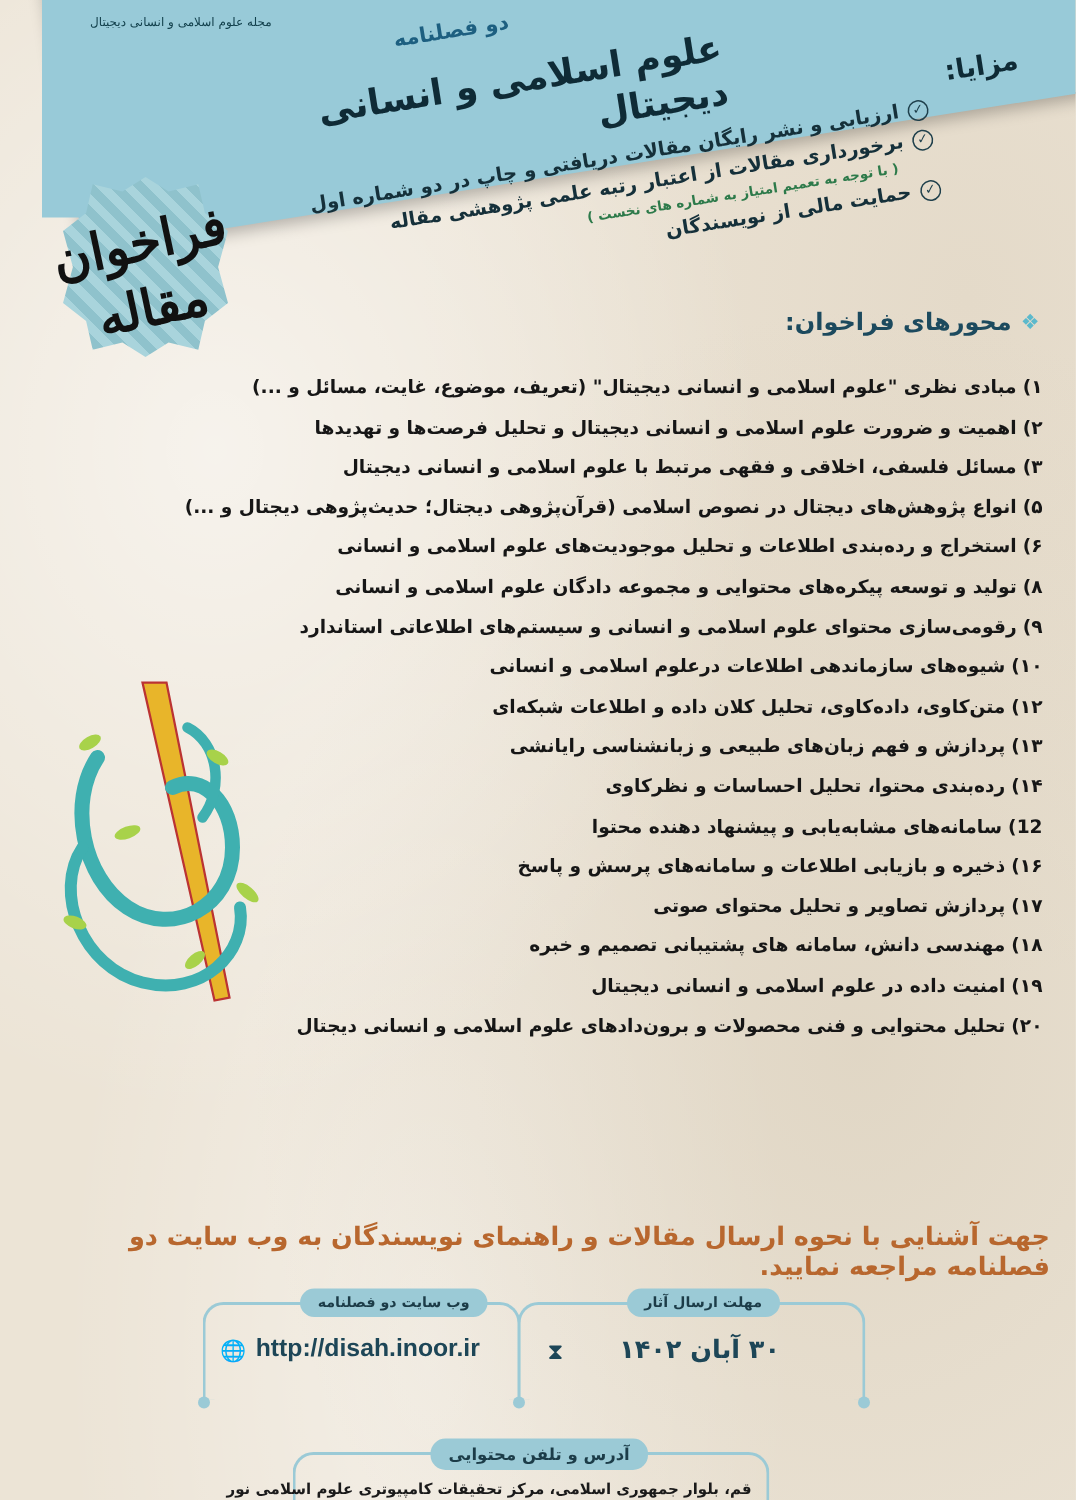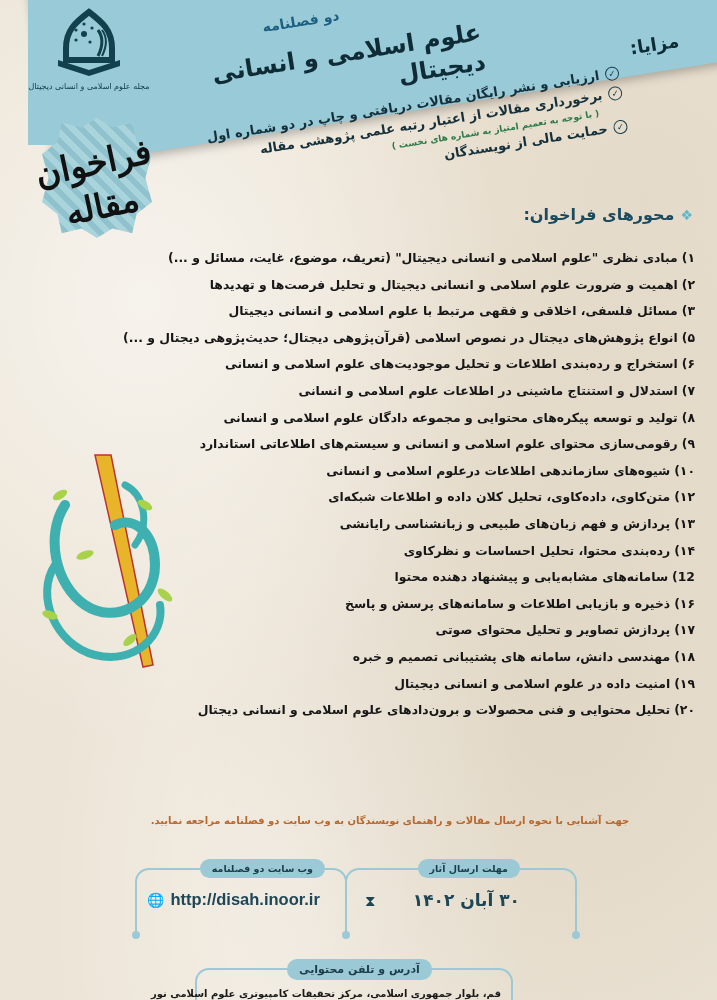--- a/index.html
+++ b/index.html
@@ -27,22 +27,22 @@
     transform-origin: left top;
     box-shadow: 0 4px 10px rgba(0,0,0,0.25);
   }
   .left-strip {
     position: absolute;
     left: 28px; top: 0;
     width: 116px; height: 145px;
     background: #98cad8;
   }
   .logo-wrap {
-    position: absolute; left: 44px; top: 8px; width: 90px; height: 96px;
-    display: flex; flex-direction: column; align-items: center;
+    position: absolute; left: 60px; top: 8px; width: 90px; height: 96px;
+    display: flex; align-items: flex-start;
   }
   .logo-caption {
     font-family: "DejaVu Serif", serif;
     font-size: 8px; color: #12404c; margin-top: 2px; direction: rtl; white-space: nowrap;
   }
   .tile {
     position: absolute; left: 42px; top: 118px; width: 110px; height: 120px;
     background: repeating-linear-gradient(45deg, #a9d4dc 0 6px, #8fc2cc 6px 12px);
     clip-path: polygon(50% 0, 64% 8%, 82% 4%, 86% 20%, 100% 30%, 94% 50%, 100% 70%, 86% 80%, 82% 96%, 64% 92%, 50% 100%, 36% 92%, 18% 96%, 14% 80%, 0 70%, 6% 50%, 0 30%, 14% 20%, 18% 4%, 36% 8%);
   }
@@ -92,21 +92,21 @@
     font-weight: bold; font-size: 12.4px; line-height: 26.6px; color: #161616; white-space: nowrap;
   }
   .topic-num { margin-left: 4px; }
 
   
   .ornament { position: absolute; left: 25px; top: 445px; width: 160px; height: 230px; }
 
   
   .notice {
     position: absolute; left: 80px; top: 815px; width: 620px;
-    direction: rtl; text-align: center; font-weight: bold; font-size: 10px; color: #b8672e;
+    direction: rtl; text-align: right; font-weight: bold; font-size: 17px; color: #b8672e;
   }
   .box {
     position: absolute; border: 2px solid #9bcad6; border-bottom: none;
     border-radius: 14px 14px 0 0;
     padding-left: 24px;
   }
   .box .dot { position: absolute; bottom: -6px; width: 8px; height: 8px; border-radius: 50%; background: #9bcad6; }
   .pill {
     position: absolute; top: -11px; background: #9bcad6; border-radius: 10px;
     font-weight: bold; font-size: 9.5px; color: #1c3c48; padding: 4px 12px; direction: rtl; white-space: nowrap;
@@ -181,21 +181,20 @@
     <span class="diamond">❖</span>
     <span>محورهای فراخوان:</span>
   </div>
 
   <ol class="topics">
     <li class="topic"><span class="topic-num">۱)</span><span>مبادی نظری "علوم اسلامی و انسانی دیجیتال" (تعریف، موضوع، غایت، مسائل و ...)</span></li>
     <li class="topic"><span class="topic-num">۲)</span><span>اهمیت و ضرورت علوم اسلامی و انسانی دیجیتال و تحلیل فرصت‌ها و تهدیدها</span></li>
     <li class="topic"><span class="topic-num">۳)</span><span>مسائل فلسفی، اخلاقی و فقهی مرتبط با علوم اسلامی و انسانی دیجیتال</span></li>
     <li class="topic"><span class="topic-num">۵)</span><span>انواع پژوهش‌های دیجتال در نصوص اسلامی (قرآن‌پژوهی دیجتال؛ حدیث‌پژوهی دیجتال و ...)</span></li>
     <li class="topic"><span class="topic-num">۶)</span><span>استخراج و رده‌بندی اطلاعات و تحلیل موجودیت‌های علوم اسلامی و انسانی</span></li>
-    <li class="topic"><span class="topic-num">۷)</span><span>استدلال و استنتاج ماشینی در اطلاعات علوم اسلامی و انسانی</span></li>
     <li class="topic"><span class="topic-num">۸)</span><span>تولید و توسعه پیکره‌های محتوایی و مجموعه دادگان علوم اسلامی و انسانی</span></li>
     <li class="topic"><span class="topic-num">۹)</span><span>رقومی‌سازی محتوای علوم اسلامی و انسانی و سیستم‌های اطلاعاتی استاندارد</span></li>
     <li class="topic"><span class="topic-num">۱۰)</span><span>شیوه‌های سازماندهی اطلاعات درعلوم اسلامی و انسانی</span></li>
     <li class="topic"><span class="topic-num">۱۲)</span><span>متن‌کاوی، داده‌کاوی، تحلیل کلان داده و اطلاعات شبکه‌ای</span></li>
     <li class="topic"><span class="topic-num">۱۳)</span><span>پردازش و فهم زبان‌های طبیعی و زبانشناسی رایانشی</span></li>
     <li class="topic"><span class="topic-num">۱۴)</span><span>رده‌بندی محتوا، تحلیل احساسات و نظرکاوی</span></li>
     <li class="topic"><span class="topic-num">12)</span><span>سامانه‌های مشابه‌یابی و پیشنهاد دهنده محتوا</span></li>
     <li class="topic"><span class="topic-num">۱۶)</span><span>ذخیره و بازیابی اطلاعات و سامانه‌های پرسش و پاسخ</span></li>
     <li class="topic"><span class="topic-num">۱۷)</span><span>پردازش تصاویر و تحلیل محتوای صوتی</span></li>
     <li class="topic"><span class="topic-num">۱۸)</span><span>مهندسی دانش، سامانه های پشتیبانی تصمیم و خبره</span></li>

